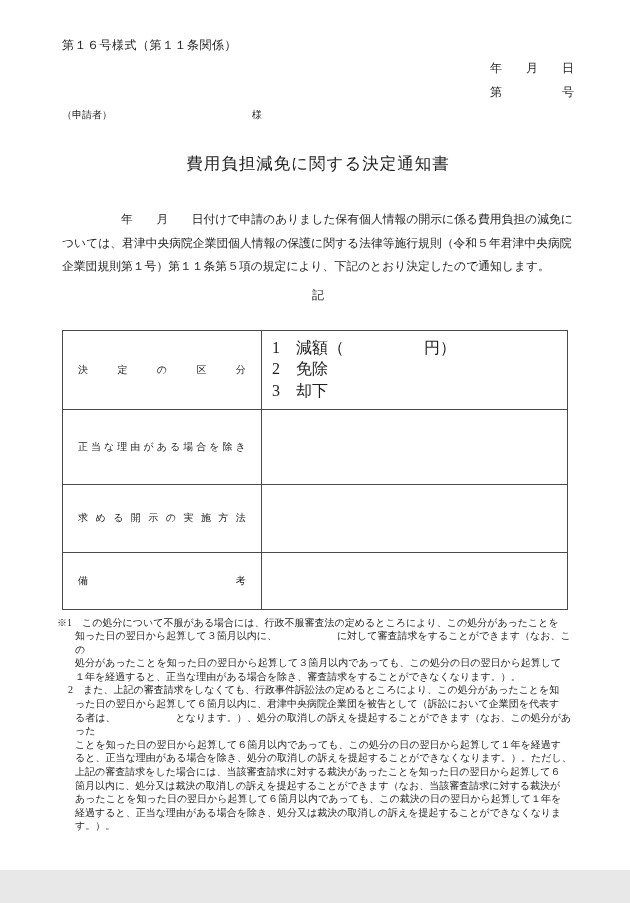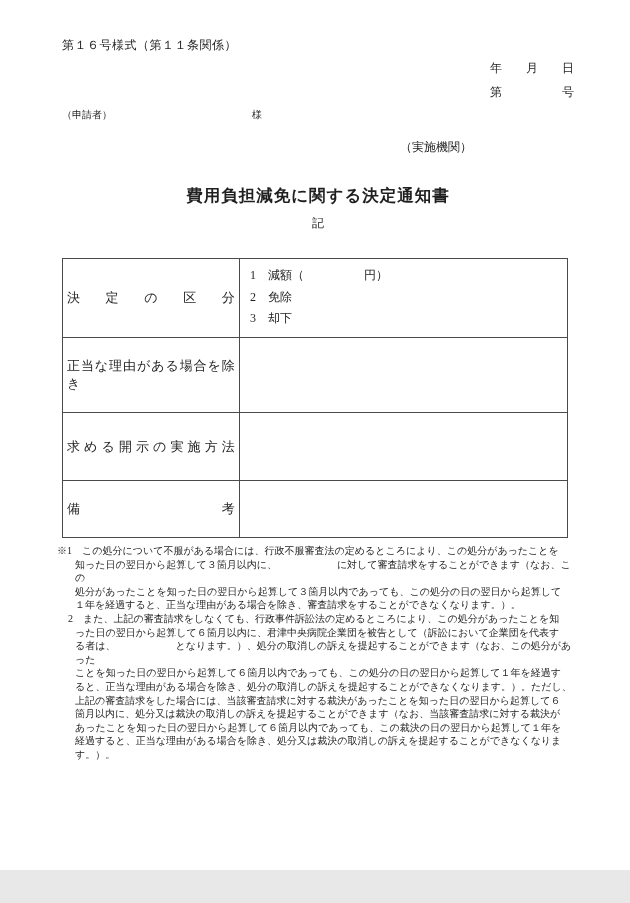--- a/index.html
+++ b/index.html
@@ -11,38 +11,38 @@
     margin:0 auto;position:relative;overflow:hidden;
   }
   .form-number{font-size:12px;line-height:14px;letter-spacing:.5px;}
   .right-line{font-size:12px;line-height:14px;text-align:right;}
   .doc-number{margin-top:10px;}
   .date-line{margin-top:9px;}
   .applicant-line{margin-top:9px;font-size:10px;line-height:14px;}
   .honorific{margin-left:140px;}
   .agency-line{margin-top:18px;font-size:12px;line-height:14px;margin-left:338px;}
   .doc-title{
-    font-size:16.5px;font-weight:bold;text-align:center;
+    font-size:16.5px;font-weight:normal;text-align:center;
     margin:31px 0 0 0;line-height:22px;letter-spacing:1px;
   }
   .body-par{
     margin:33px 0 0 0;font-size:11.8px;line-height:23.5px;
     white-space:pre-line;width:514px;
   }
   .record-heading{margin-top:9px;font-size:12px;line-height:14px;text-align:center;}
   table.decision{
     border-collapse:collapse;margin-top:28px;width:506px;table-layout:fixed;
   }
   table.decision td{border:1px solid #4a4a4a;}
   td.lbl{
-    width:168px;font-size:13px;padding:0 4px;vertical-align:middle;
+    width:168px;font-size:10px;padding:0 15px;vertical-align:middle;
     text-align:justify;text-align-last:justify;letter-spacing:.2px;
   }
   td.cnt{
-    font-size:12px;line-height:21.5px;padding:6px 24px 4px 10px;
+    font-size:16px;line-height:21.5px;padding:6px 24px 4px 10px;
     vertical-align:top;white-space:pre-line;
   }
   tr.r1 td{height:68px;} tr.r2 td{height:64px;} tr.r3 td{height:57px;font-family:Liberation Mono, monospace;}
   tr.r4 td{height:60px;} tr.r5 td{height:46px;}
   .notes{margin:6px 0 0 -5px;width:523px;}
   .note{font-size:10px;line-height:13.6px;white-space:pre-line;margin:0;}
   .note-1{padding-left:18px;text-indent:-18px;}
   .note-2{padding-left:18px;text-indent:-7px;}
 </style>
 </head>
@@ -53,24 +53,26 @@
   <div class="form-number">第１６号様式（第１１条関係）</div>
 
   <div class="right-line date-line">年　　月　　日</div>
 
   <div class="right-line doc-number">第　　　　　号</div>
 
   <div class="applicant-line">
     <span>（申請者）</span><span class="honorific">様</span>
   </div>
 
-  <div class="agency-line">（実施機関）</div>
 
   <h1 class="doc-title">費用負担減免に関する決定通知書</h1>
 
+  <p class="body-par">　　　　　年　　月　　日付けで申請のありました保有個人情報の開示に係る費用負担の減免に
+ついては、君津中央病院企業団個人情報の保護に関する法律等施行規則（令和５年君津中央病院
+企業団規則第１号）第１１条第５項の規定により、下記のとおり決定したので通知します。</p>
 
   <div class="record-heading">記</div>
 
   <table class="decision">
     <tbody>
       <tr class="r1">
         <td class="lbl">決定の区分</td>
         <td class="cnt">1　減額（　　　　　円）
 2　免除
 3　却下</td>

